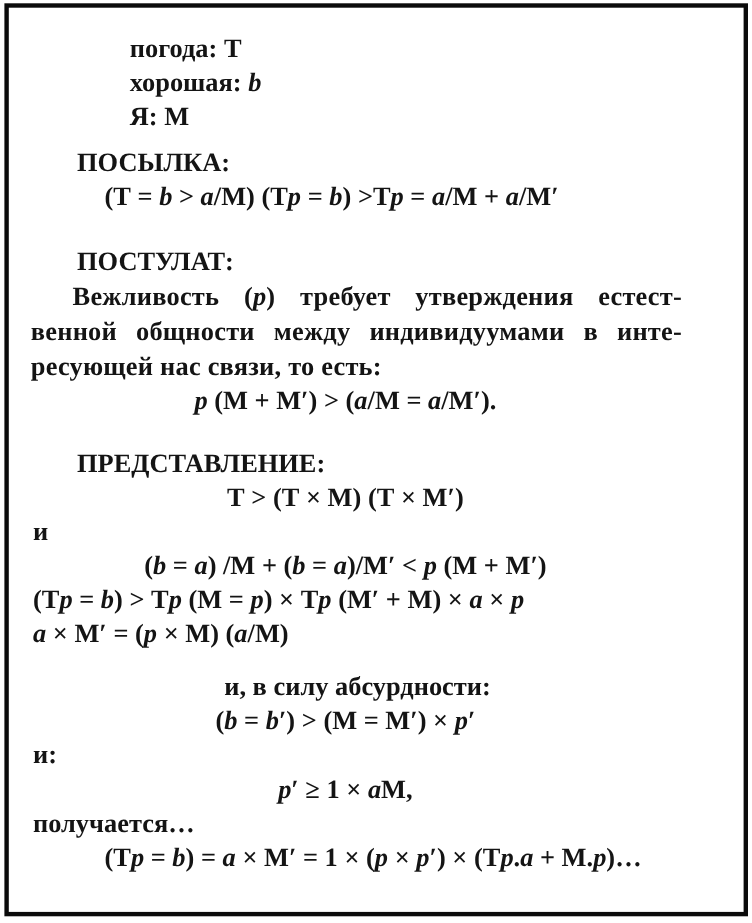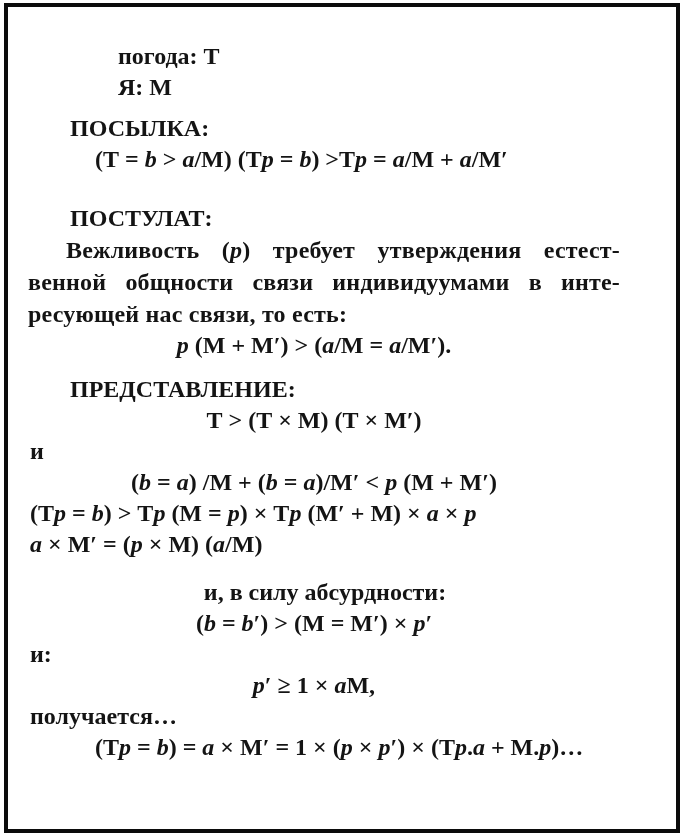--- a/index.html
+++ b/index.html
@@ -24,30 +24,30 @@
     border: 4px solid #0b0b0b;
     padding: 18px 56px 0 20px;
     color: #141414;
     font-weight: 700;
     font-size: 24px;
     line-height: 31px;
   }
   .legend {
     display: flex;
     margin-left: 90px;
-    margin-top: 16px;
+    margin-top: 5px;
   }
   .legend-col { display: block; }
   .legend-col.left { width: 237px; flex: 0 0 237px; }
   .legend-line { white-space: nowrap; }
 
   .heading { margin-left: 42px; white-space: nowrap; }
   .mt-premise { margin-top: 10px; }
   .mt-postulate { margin-top: 28px; }
-  .mt-repr { margin-top: 13px; }
+  .mt-repr { margin-top: 26px; }
   .mt-znachit { margin-top: 21px; }
   .mt-absurd { margin-top: 17px; text-align: center; }
 
   .para-line {
     line-height: 32px;
     letter-spacing: 0.2px;
   }
   .para-line.just {
     text-align: justify;
     text-align-last: justify;
@@ -62,30 +62,31 @@
   .plain { margin-left: 2px; white-space: nowrap; }
 </style>
 </head>
 <body>
 
 <div class="frame">
 
   <div class="legend">
     <div class="legend-col left">
       <div class="legend-line">погода: Т</div>
+      <div class="legend-line">хорошая: <i>b</i></div>
       <div class="legend-line">Я: М</div>
     </div>
   </div>
 
   <div class="heading mt-premise">ПОСЫЛКА:</div>
   <div class="formula indent">(Т = <i>b</i> &gt; <i>a</i>/М) (Т<i>p</i> = <i>b</i>) &gt;Т<i>p</i> = <i>a</i>/М + <i>a</i>/М′</div>
 
   <div class="heading mt-postulate">ПОСТУЛАТ:</div>
   <div class="para-line just first">Вежливость (<i>p</i>) требует утверждения естест-</div>
-  <div class="para-line just">венной общности связи индивидуумами в инте-</div>
+  <div class="para-line just">венной общности между индивидуумами в инте-</div>
   <div class="para-line">ресующей нас связи, то есть:</div>
   <div class="formula center"><i>p</i> (М + М′) &gt; (<i>a</i>/М = <i>a</i>/М′).</div>
 
   <div class="heading mt-repr">ПРЕДСТАВЛЕНИЕ:</div>
   <div class="formula center">Т &gt; (Т × М) (Т × М′)</div>
   <div class="plain">и</div>
   <div class="formula center">(<i>b</i> = <i>a</i>) /М + (<i>b</i> = <i>a</i>)/М′ &lt; <i>p</i> (М + М′)</div>
 
   <div class="formula flush">(Т<i>p</i> = <i>b</i>) &gt; Т<i>p</i> (М = <i>p</i>) × Т<i>p</i> (М′ + М) × <i>a</i> × <i>p</i></div>
   <div class="formula flush"><i>a</i> × М′ = (<i>p</i> × М) (<i>a</i>/М)</div>

